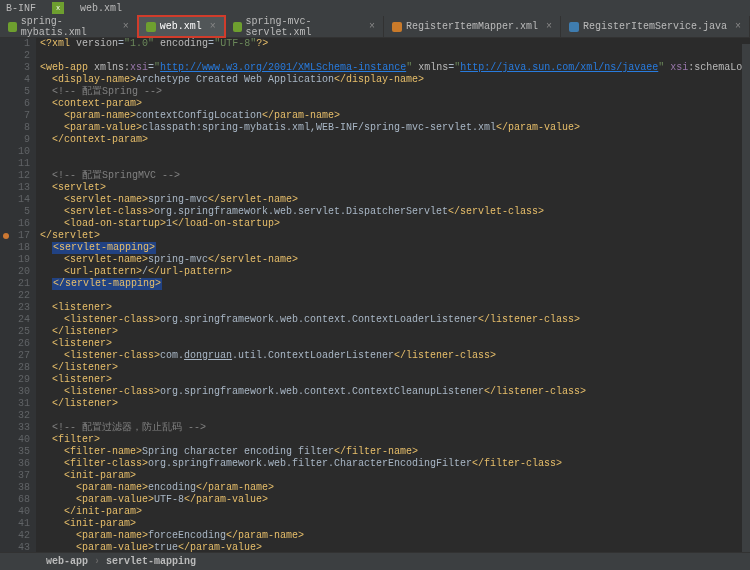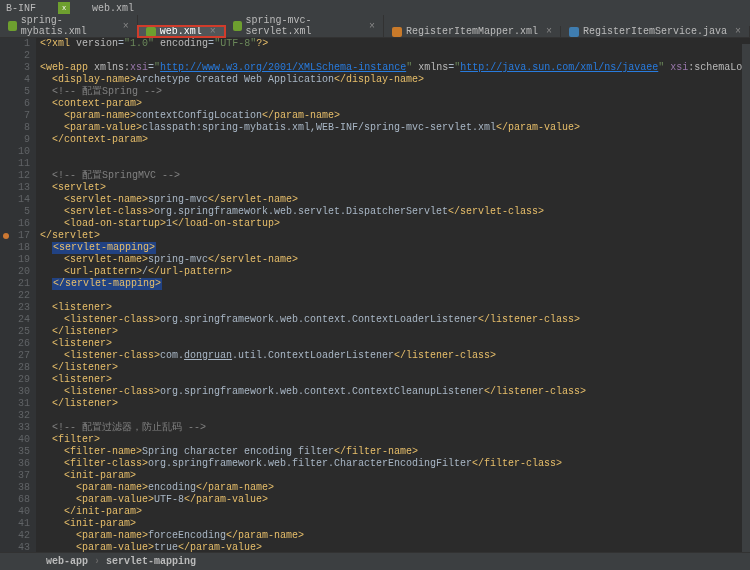--- a/index.html
+++ b/index.html
@@ -13,37 +13,36 @@
   overflow: hidden;
   position: relative;
 }
 .title-bar {
   background: #3c3f41;
   padding: 2px 6px;
   font-size: 10px;
   color: #bbb;
   display: flex;
   align-items: center;
-  gap: 22px;
+  gap: 16px;
 }
 .title-bar .xml-icon {
   width: 12px; height: 12px;
   background: #6e9f2f;
   display: inline-block;
   font-size: 7px;
   line-height: 12px;
   text-align: center;
   color: #fff;
 }
 .tab-bar {
   background: #3c3f41;
   display: flex;
   border-bottom: 1px solid #323232;
   height: 22px;
-  align-items: flex-end;
 }
 .tab {
   display: flex;
   align-items: center;
   padding: 0 8px;
   gap: 4px;
   font-size: 10px;
   color: #bbb;
   border-right: 1px solid #323232;
   position: relative;

